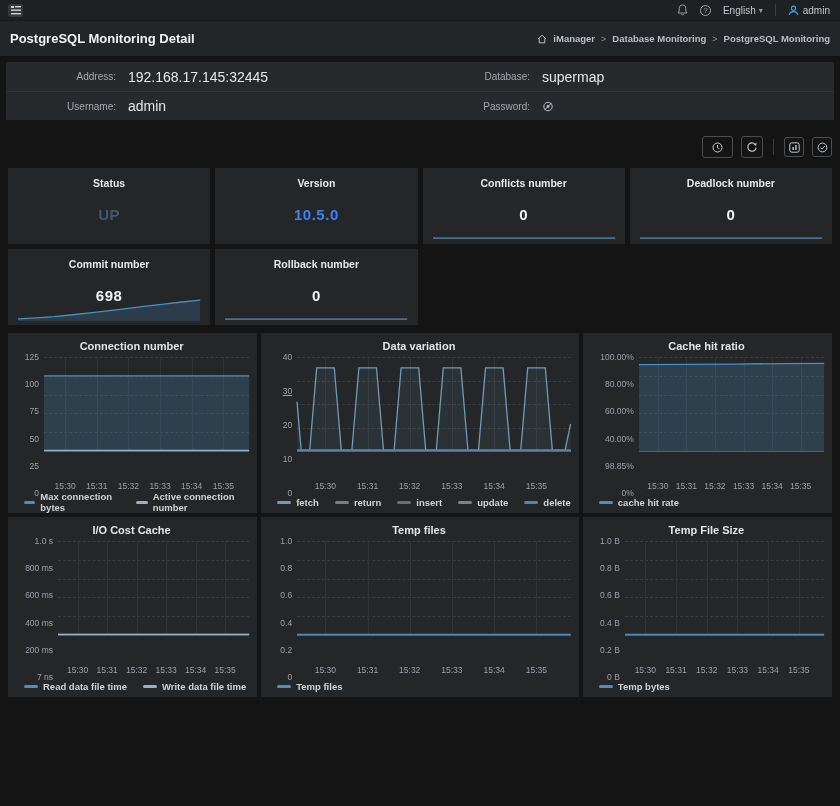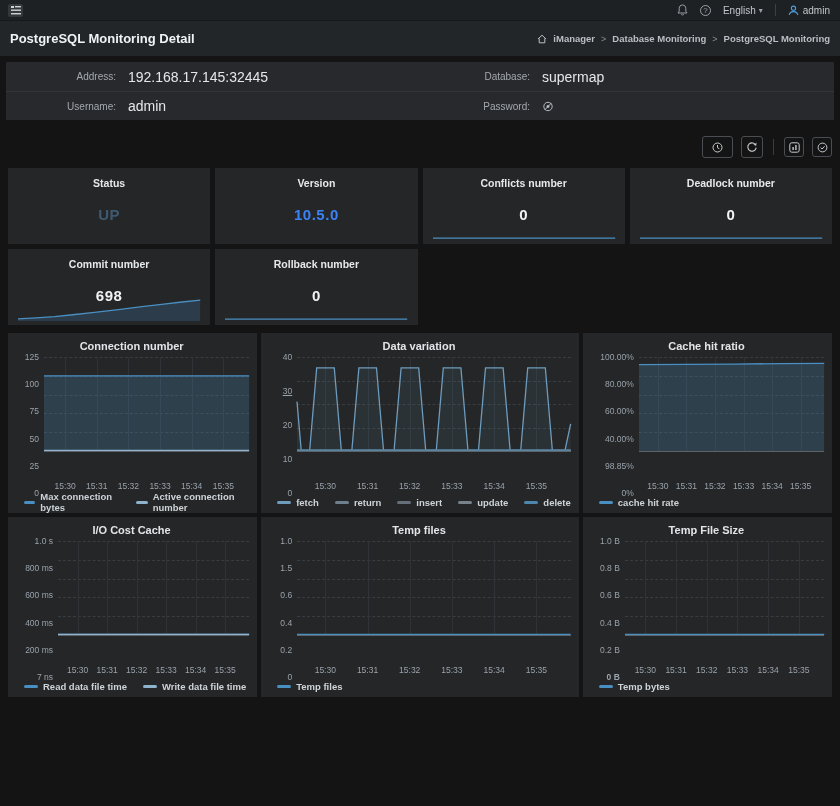--- a/index.html
+++ b/index.html
@@ -440,21 +440,21 @@
       </div>
   </div>
   <div class="chart-panel">
     <div class="chart-title">Temp files</div>
     <div class="chart-body">
         <div class="y-labels" style="width: 30px;">
           <div class="ylab" style="top: 100%;">0</div>
           <div class="ylab" style="top: 80%;">0.2</div>
           <div class="ylab" style="top: 60%; margin-left: 28px;">0.4</div>
           <div class="ylab" style="top: 40%;">0.6</div>
-          <div class="ylab" style="top: 20%;">1.5</div>
+          <div class="ylab" style="top: 20%;">0.8</div>
           <div class="ylab" style="top: 0%;">1.0</div>
         </div>
       <div class="plot-col">
           <div class="plot-area">
             <div class="hgrid" style="top: 80%;"></div>
             <div class="hgrid" style="top: 60%;"></div>
             <div class="hgrid" style="top: 40%;"></div>
             <div class="hgrid" style="top: 20%;"></div>
             <div class="hgrid" style="top: 0%;"></div>
             <div class="vgrid" style="left: 10.2828%;"></div>
@@ -481,21 +481,21 @@
         <div class="legend-item">
           <span class="swatch" style="background: rgb(74, 143, 194);"></span>
           <span>Temp files</span>
         </div>
       </div>
   </div>
   <div class="chart-panel">
     <div class="chart-title">Temp File Size</div>
     <div class="chart-body">
         <div class="y-labels" style="width: 36px;">
-          <div class="ylab" style="top: 100%; font-weight: bold;">0 B</div>
+          <div class="ylab" style="top: 100%;">0 B</div>
           <div class="ylab" style="top: 80%;">0.2 B</div>
           <div class="ylab" style="top: 60%;">0.4 B</div>
           <div class="ylab" style="top: 40%;">0.6 B</div>
           <div class="ylab" style="top: 20%;">0.8 B</div>
           <div class="ylab" style="top: 0%;">1.0 B</div>
         </div>
       <div class="plot-col">
           <div class="plot-area">
             <div class="hgrid" style="top: 80%;"></div>
             <div class="hgrid" style="top: 60%;"></div>

